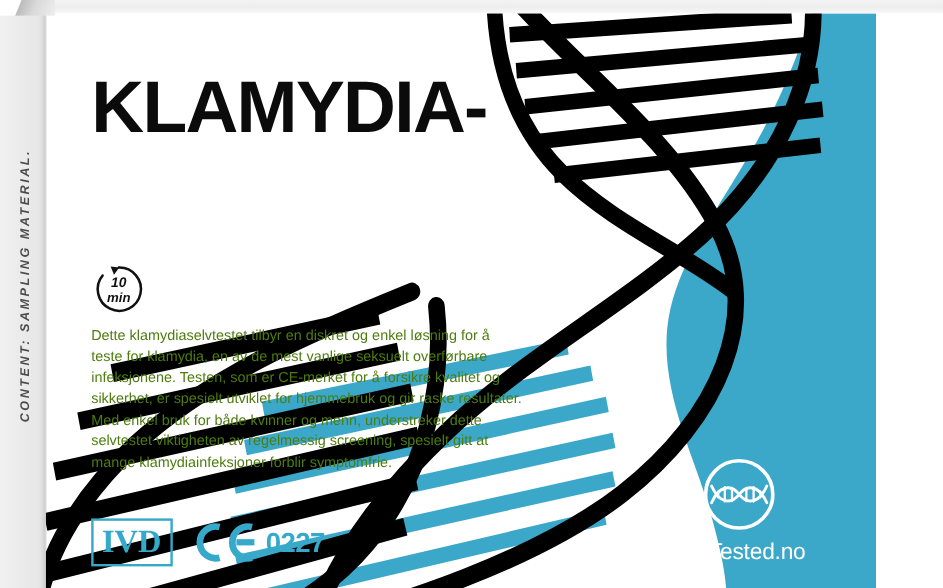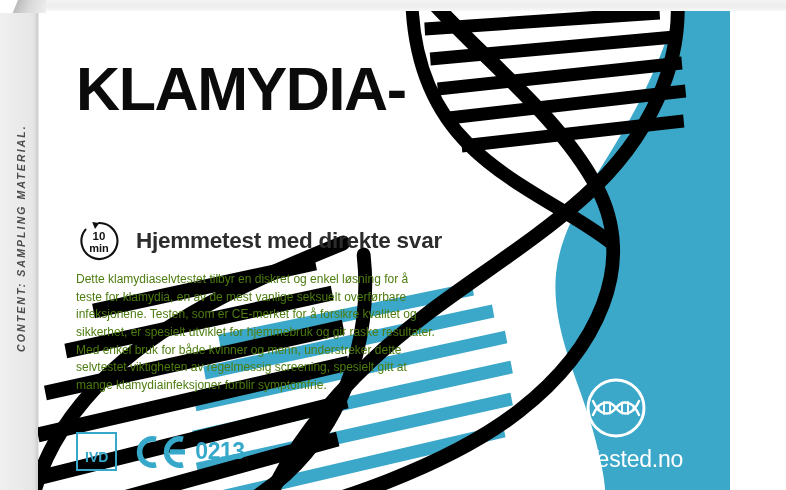--- a/index.html
+++ b/index.html
@@ -125,21 +125,21 @@
   
   .subhead-row {
     position: absolute;
     left: 38px;
     top: 207px;
     display: flex;
     align-items: center;
     gap: 14px;
     z-index: 4;
   }
-  .clock-badge { width: 46px; height: 46px; flex: 0 0 auto; position: relative; }
+  .clock-badge { width: 46px; height: 46px; flex: 0 0 auto; position: relative; font-style: italic; }
   .clock-badge svg { display: block; }
   .subhead-text {
     font-size: 22.5px;
     font-weight: bold;
     color: #2c2c2c;
     letter-spacing: -0.25px;
     white-space: nowrap;
   }
 
   
@@ -161,25 +161,26 @@
     left: 38px;
     top: 421px;
     display: flex;
     align-items: center;
     gap: 16px;
     z-index: 4;
   }
   .ivd-mark {
     border: 2.6px solid #36a9ca;
     color: #36a9ca;
-    font-size: 14px;
+    font-size: 27px;
     font-weight: bold;
     line-height: 1;
-    padding: 16px 7px 5px 7px;
+    padding: 4px 7px 5px 7px;
     letter-spacing: 0px;
+    font-family: Liberation Serif, serif;
   }
   .ce-mark { display: block; }
   .ce-number {
     color: #36a9ca;
     font-size: 23px;
     font-weight: bold;
     letter-spacing: -0.5px;
     margin-left: -2px;
   }
   .ce-row { display: flex; align-items: center; gap: 2px; }
@@ -189,21 +190,21 @@
     position: absolute;
     right: 34px;
     bottom: 18px;
     width: 160px;
     text-align: center;
     z-index: 4;
   }
   .brand-mark { display: block; margin: 0 auto 6px auto; }
   .brand-name {
     color: #ffffff;
-    font-size: 23px;
+    font-size: 19px;
     letter-spacing: -0.2px;
     line-height: 1.1;
   }
 </style>
 </head>
 <body>
 
 <div class="stage">
 
   <div class="box-top-face"></div>
@@ -299,36 +300,35 @@
       <div class="subhead-row">
         <div class="clock-badge">
           <svg width="46" height="46" viewBox="0 0 46 46" aria-hidden="true">
             <path d="M 23 5
                      A 18 18 0 1 1 9.5 11.6" fill="none" stroke="#111" stroke-width="2.1" stroke-linecap="round"></path>
             <path d="M 16.2 4.0 L 23.4 5.0 L 19.0 11.0 Z" fill="#111"></path>
             <text x="23" y="21.5" text-anchor="middle" font-family="Liberation Sans, sans-serif" font-size="11.5" font-weight="bold" fill="#111">10</text>
             <text x="23" y="33.5" text-anchor="middle" font-family="Liberation Sans, sans-serif" font-size="11" font-weight="bold" fill="#111">min</text>
           </svg>
         </div>
-        <div class="subhead-text">Hjemmetest med direkte svar</div>
       </div>
 
       <div class="body-copy">
         <p>Dette klamydiaselvtestet tilbyr en diskret og enkel løsning for å teste for klamydia, en av de mest vanlige seksuelt overførbare infeksjonene. Testen, som er CE-merket for å forsikre kvalitet og sikkerhet, er spesielt utviklet for hjemmebruk og gir raske resultater. Med enkel bruk for både kvinner og menn, understreker dette selvtestet viktigheten av regelmessig screening, spesielt gitt at mange klamydiainfeksjoner forblir symptomfrie.</p>
       </div>
 
       <div class="marks">
         <div class="ivd-mark">IVD</div>
         <div class="ce-row">
           <svg class="ce-mark" width="62" height="34" viewBox="0 0 62 34" aria-hidden="true">
             <path d="M 23 4.2 A 13.2 13.2 0 1 0 23 29.8" fill="none" stroke="#36a9ca" stroke-width="5.6" stroke-linecap="butt"></path>
             <path d="M 50 4.2 A 13.2 13.2 0 1 0 50 29.8" fill="none" stroke="#36a9ca" stroke-width="5.6" stroke-linecap="butt"></path>
             <rect x="37" y="14.3" width="15" height="5.2" fill="#36a9ca"></rect>
           </svg>
-          <div class="ce-number">0213</div>
+          <div class="ce-number">0227</div>
         </div>
       </div>
 
       <div class="brand">
         <svg class="brand-mark" width="66" height="66" viewBox="0 0 66 66" aria-hidden="true">
           <circle cx="33" cy="33" r="28" fill="none" stroke="#ffffff" stroke-width="3"></circle>
           <g stroke="#ffffff" stroke-width="2.4" fill="none" stroke-linecap="round">
             <path d="M 10 40 C 16 26, 26 24, 33 33 C 40 42, 50 40, 56 26"></path>
             <path d="M 10 26 C 16 40, 26 42, 33 33 C 40 24, 50 26, 56 40"></path>
           </g>

